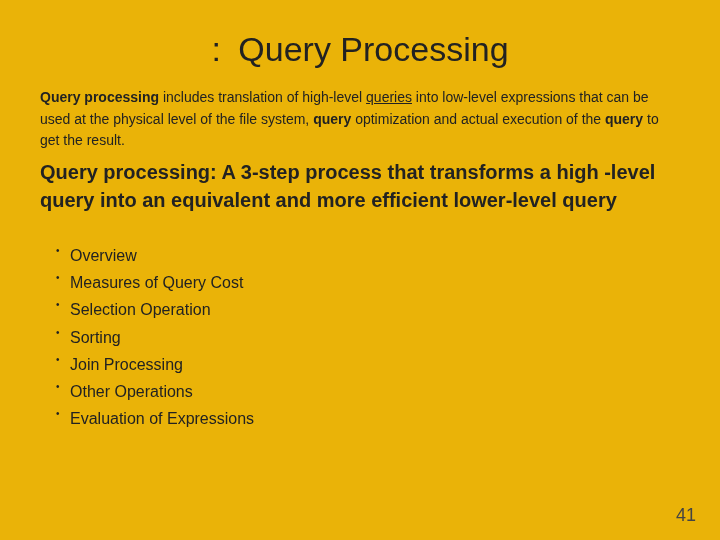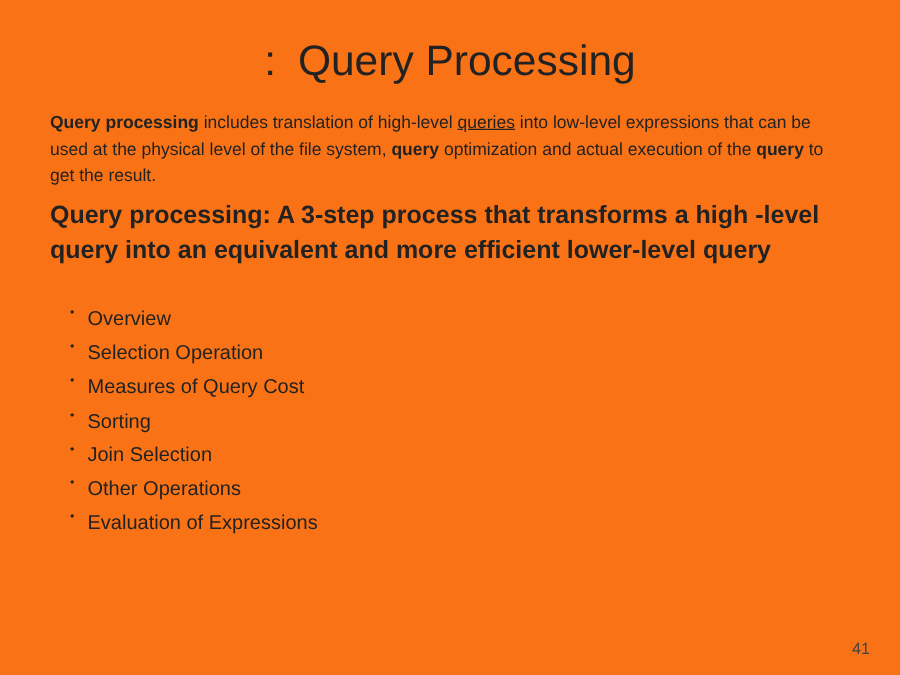--- a/index.html
+++ b/index.html
@@ -13,21 +13,21 @@
       height: 540px;
       background: #ffffff;
       font-family: Arial, sans-serif;
       overflow: hidden;
       position: relative;
     }
 
     .page {
       width: 720px;
       height: 540px;
-      background: #f97316;
+      background: #eab308;
       padding: 30px 40px 20px 40px;
     }
 
     .title-area {
       text-align: center;
       margin-bottom: 18px;
     }
 
     .title {
       font-size: 34px;
@@ -81,21 +81,21 @@
       content: "•";
       position: absolute;
       left: -14px;
       font-size: 10px;
     }
 
     .page-number {
       position: absolute;
       bottom: 14px;
       right: 24px;
-      font-size: 13px;
+      font-size: 18px;
       color: #444;
     }
   </style>
 </head>
 <body>
 
 <div class="page">
 
   <div class="title-area">
     <span class="title">
@@ -104,22 +104,22 @@
   </div>
 
   <p class="intro-text">
     <strong>Query processing</strong> includes translation of high-level <u>queries</u> into low-level expressions that can be used at the physical level of the file system, <strong>query</strong> optimization and actual execution of the <strong>query</strong> to get the result.
   </p>
 
   <p class="highlight-text">Query processing: A 3-step process that transforms a high -level query into an equivalent and more efficient lower-level query</p>
 
   <ul class="bullet-list">
     <li>Overview</li>
+    <li>Measures of Query Cost</li>
     <li>Selection Operation</li>
-    <li>Measures of Query Cost</li>
     <li>Sorting</li>
-    <li>Join Selection</li>
+    <li>Join Processing</li>
     <li>Other Operations</li>
     <li>Evaluation of Expressions</li>
   </ul>
 
   <div class="page-number">41</div>
 </div>
 
 </body></html>

